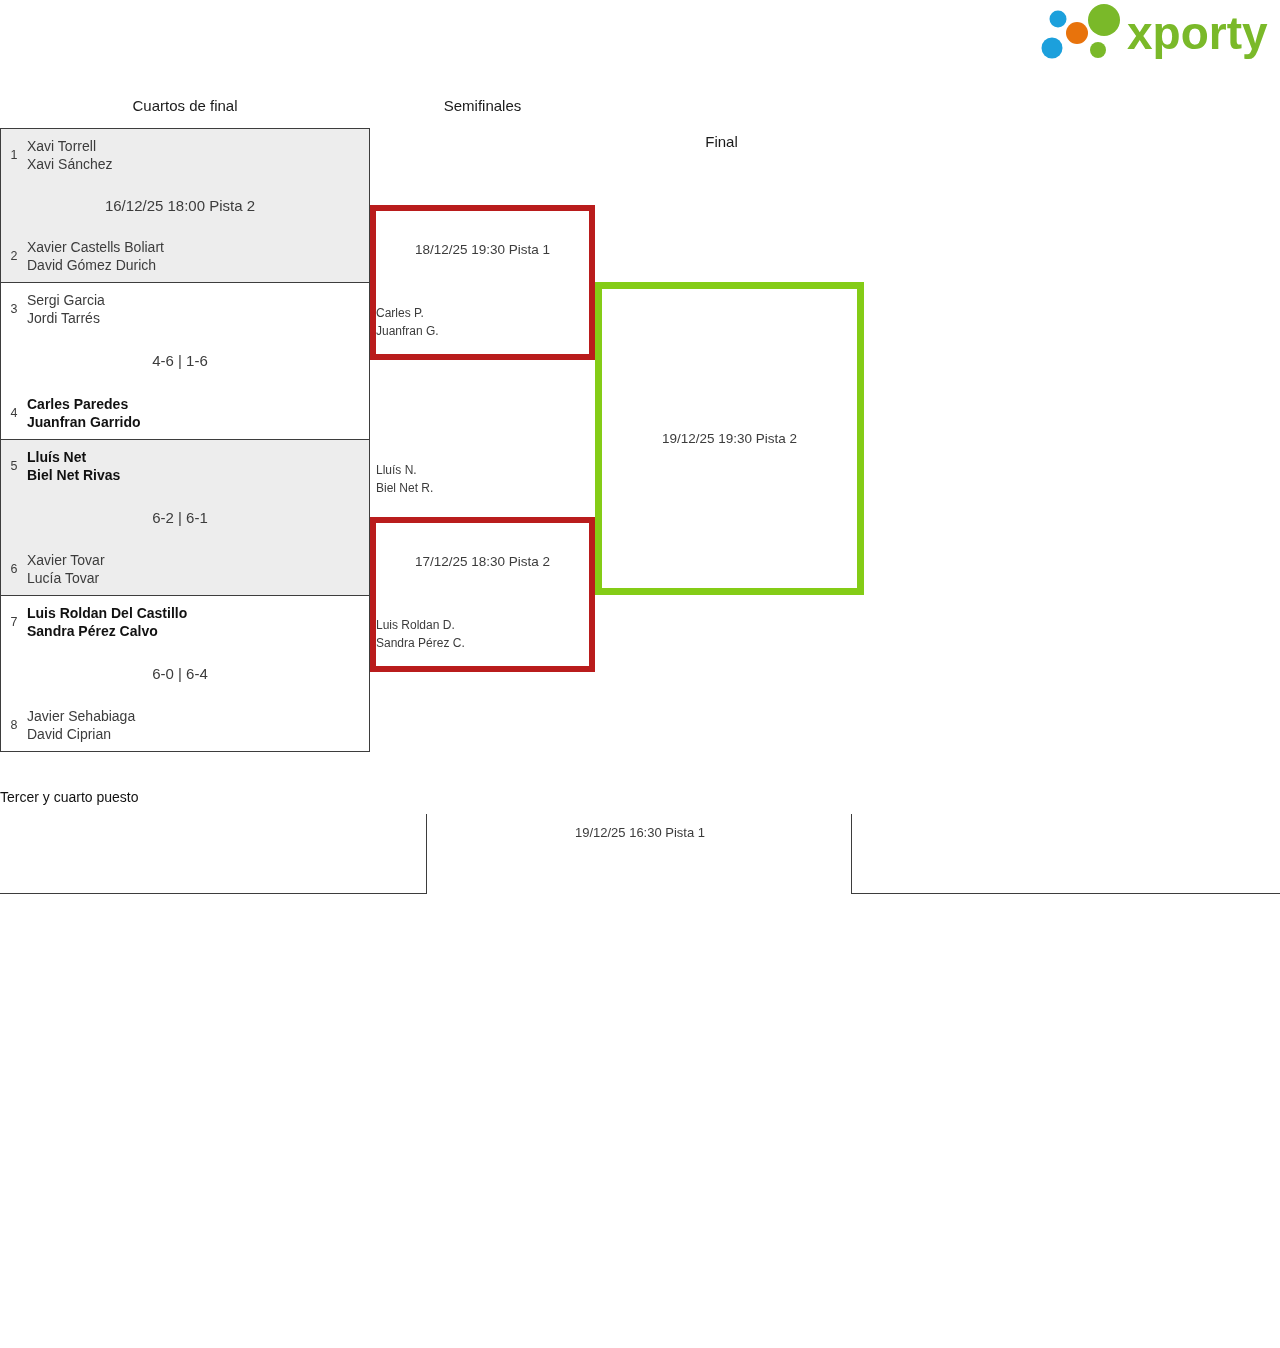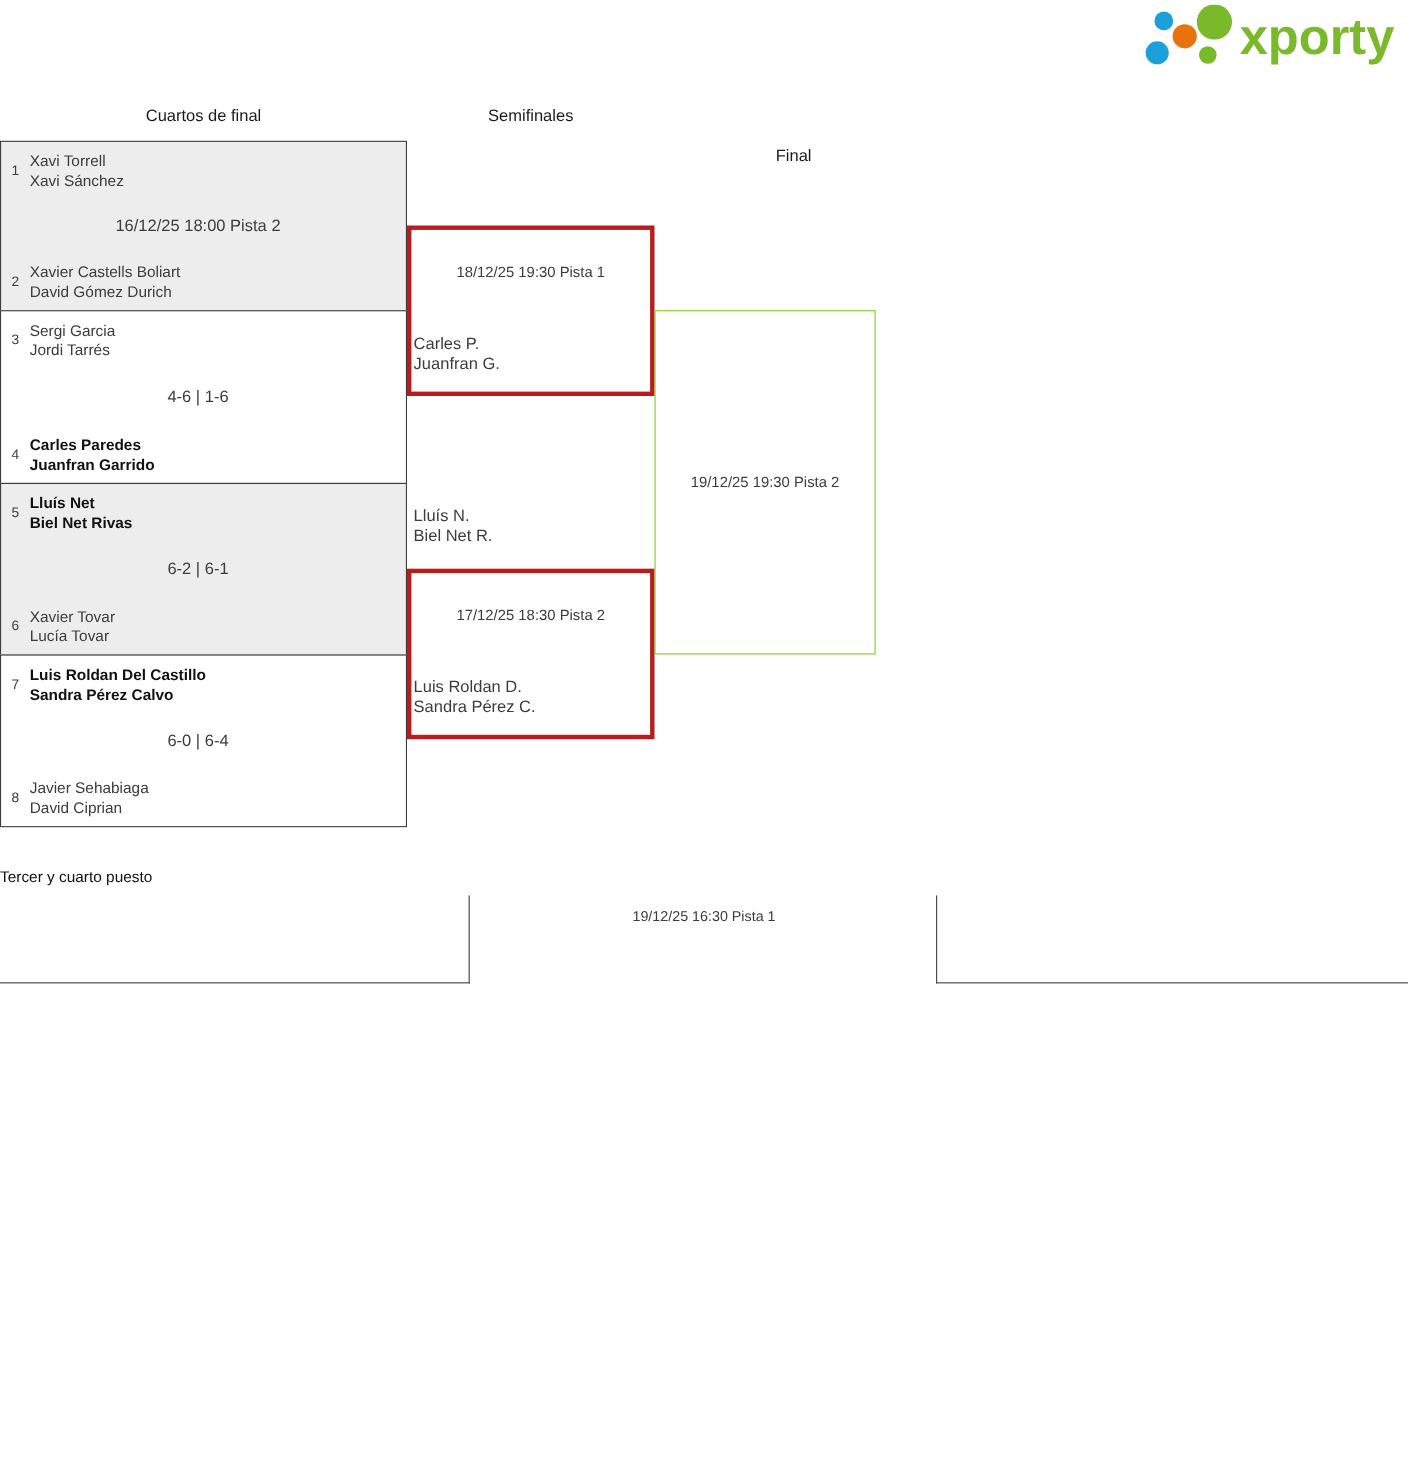--- a/index.html
+++ b/index.html
@@ -109,21 +109,21 @@
     line-height: 18px;
     color: #3c3c3c;
     white-space: nowrap;
   }
 
   
   .sf-box {
     position: absolute;
     left: 370px;
     width: 225px;
-    border: 4px solid #b91c1c;
+    border: 6px solid #b91c1c;
     background: transparent;
   }
   .sf-box.s1 { top: 205px; height: 155px; }
   .sf-box.s2 { top: 517px; height: 155px; }
 
   .sf-date {
     position: absolute;
     left: 0;
     right: 0;
     top: 30px;
@@ -132,37 +132,37 @@
     line-height: 18px;
     color: #3c3c3c;
     white-space: nowrap;
   }
 
   
   .sf-team {
     position: absolute;
     left: 376px;
     width: 220px;
-    font-size: 15px;
+    font-size: 12px;
     line-height: 18px;
     color: #3c3c3c;
     white-space: nowrap;
   }
   .sf-team.t1 { top: 304px; }
   .sf-team.t2 { top: 461px; }
   .sf-team.t3 { top: 616px; }
 
   
   #final-box {
     position: absolute;
     left: 595px;
     top: 282px;
-    width: 201px;
+    width: 269px;
     height: 313px;
-    border: 1px solid #84cc16;
+    border: 7px solid #84cc16;
     background: transparent;
   }
   #final-date {
     position: absolute;
     left: 0;
     right: 0;
     top: 50%;
     transform: translateY(-50%);
     text-align: center;
     font-size: 13.5px;

